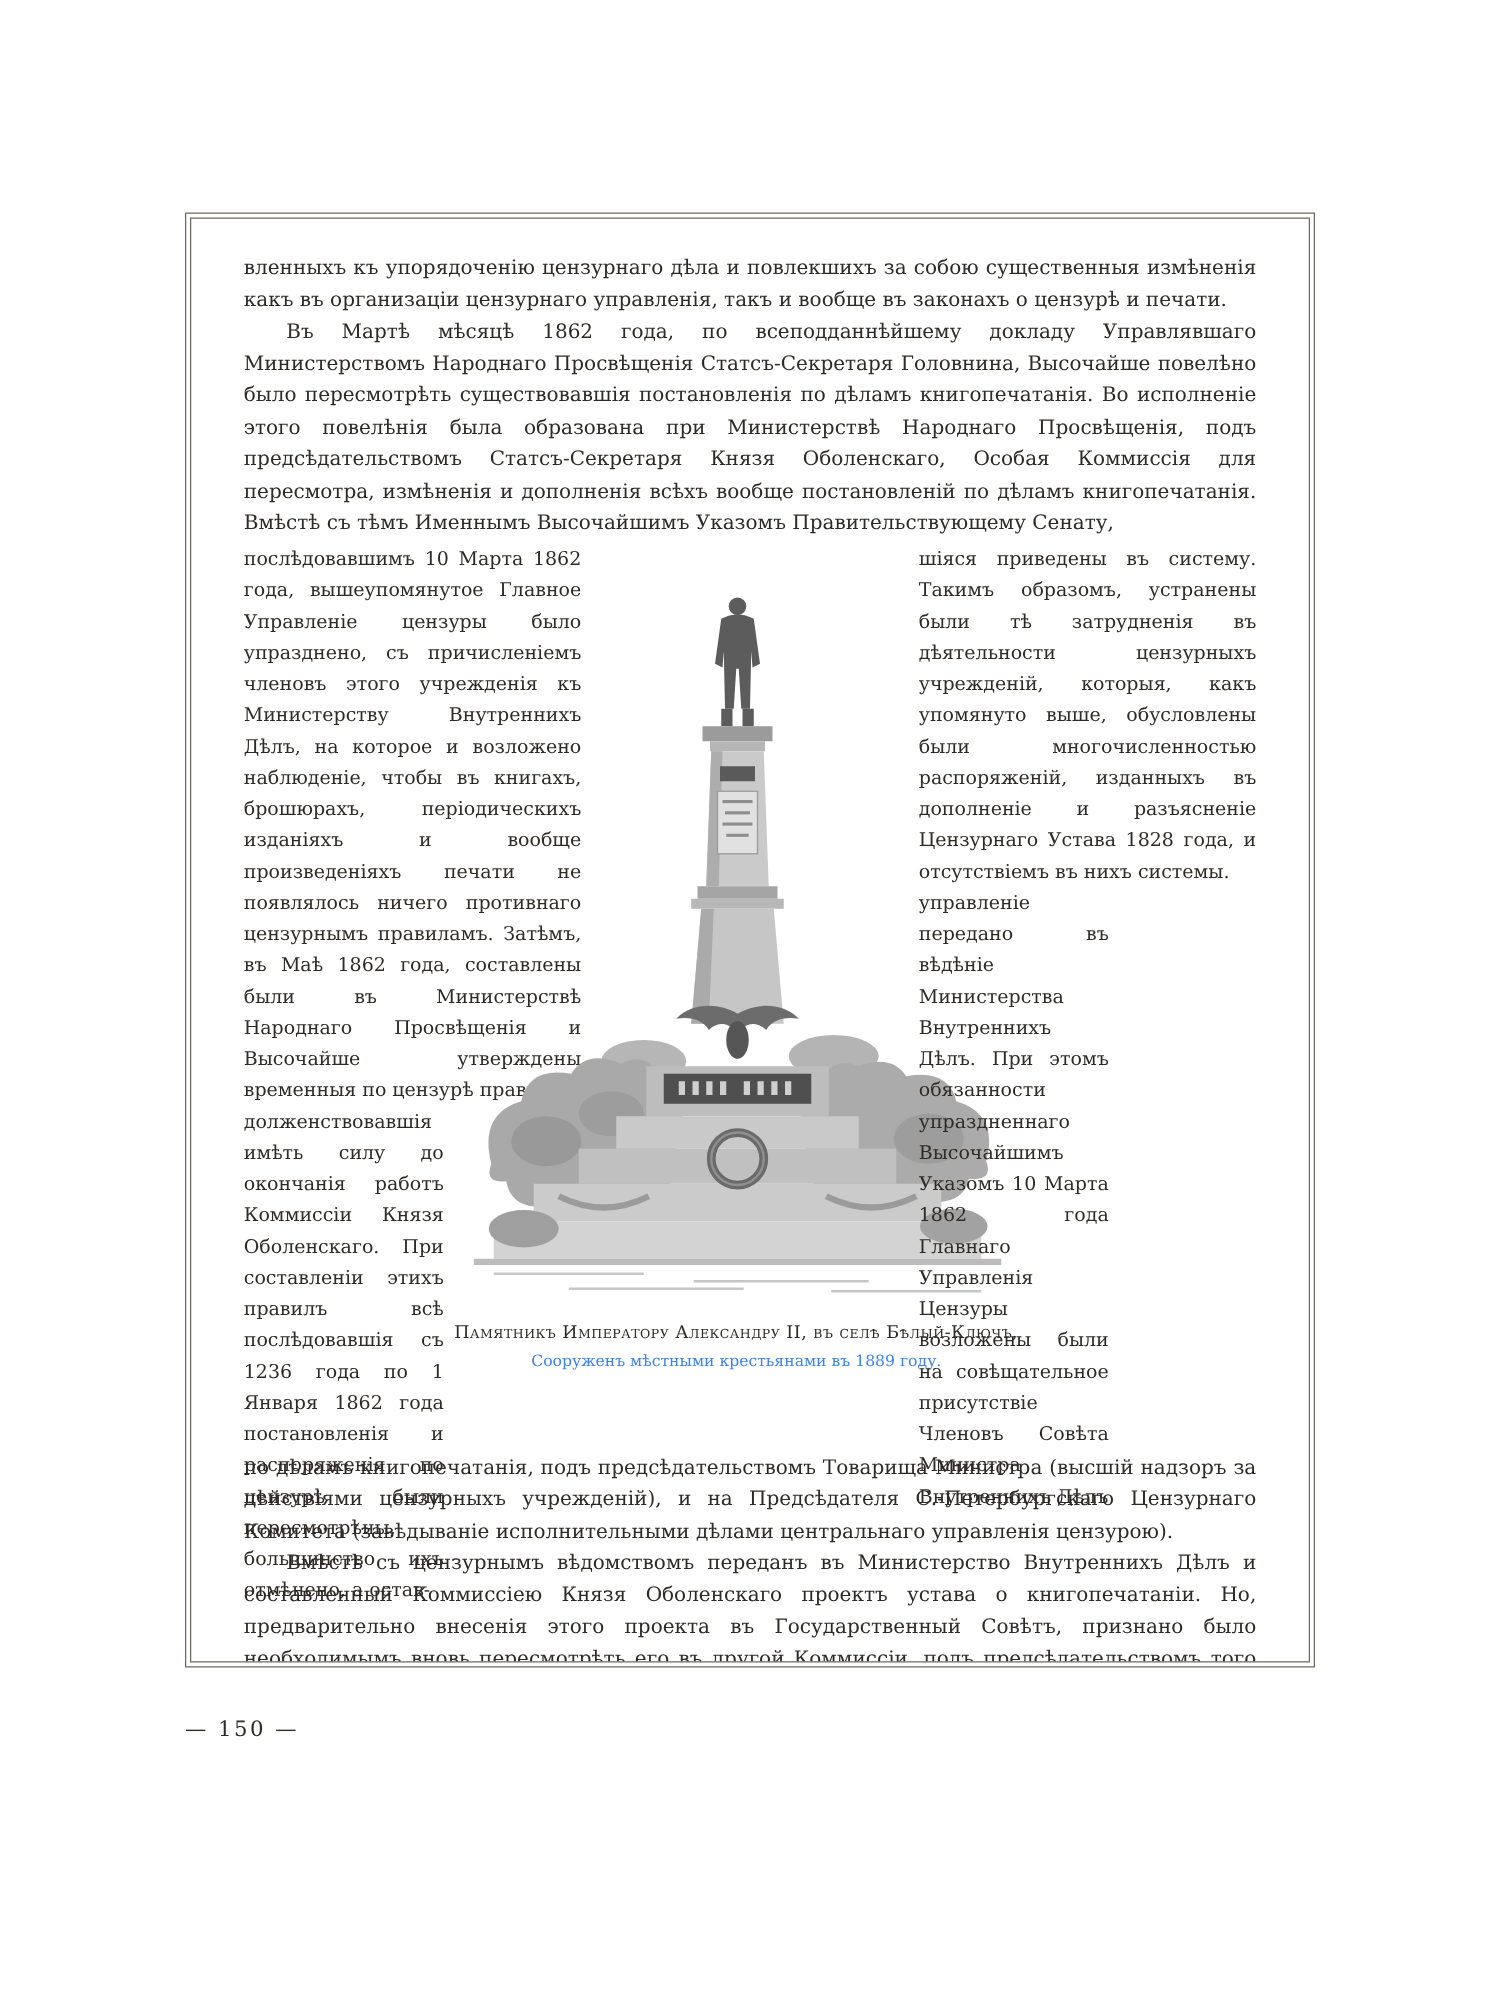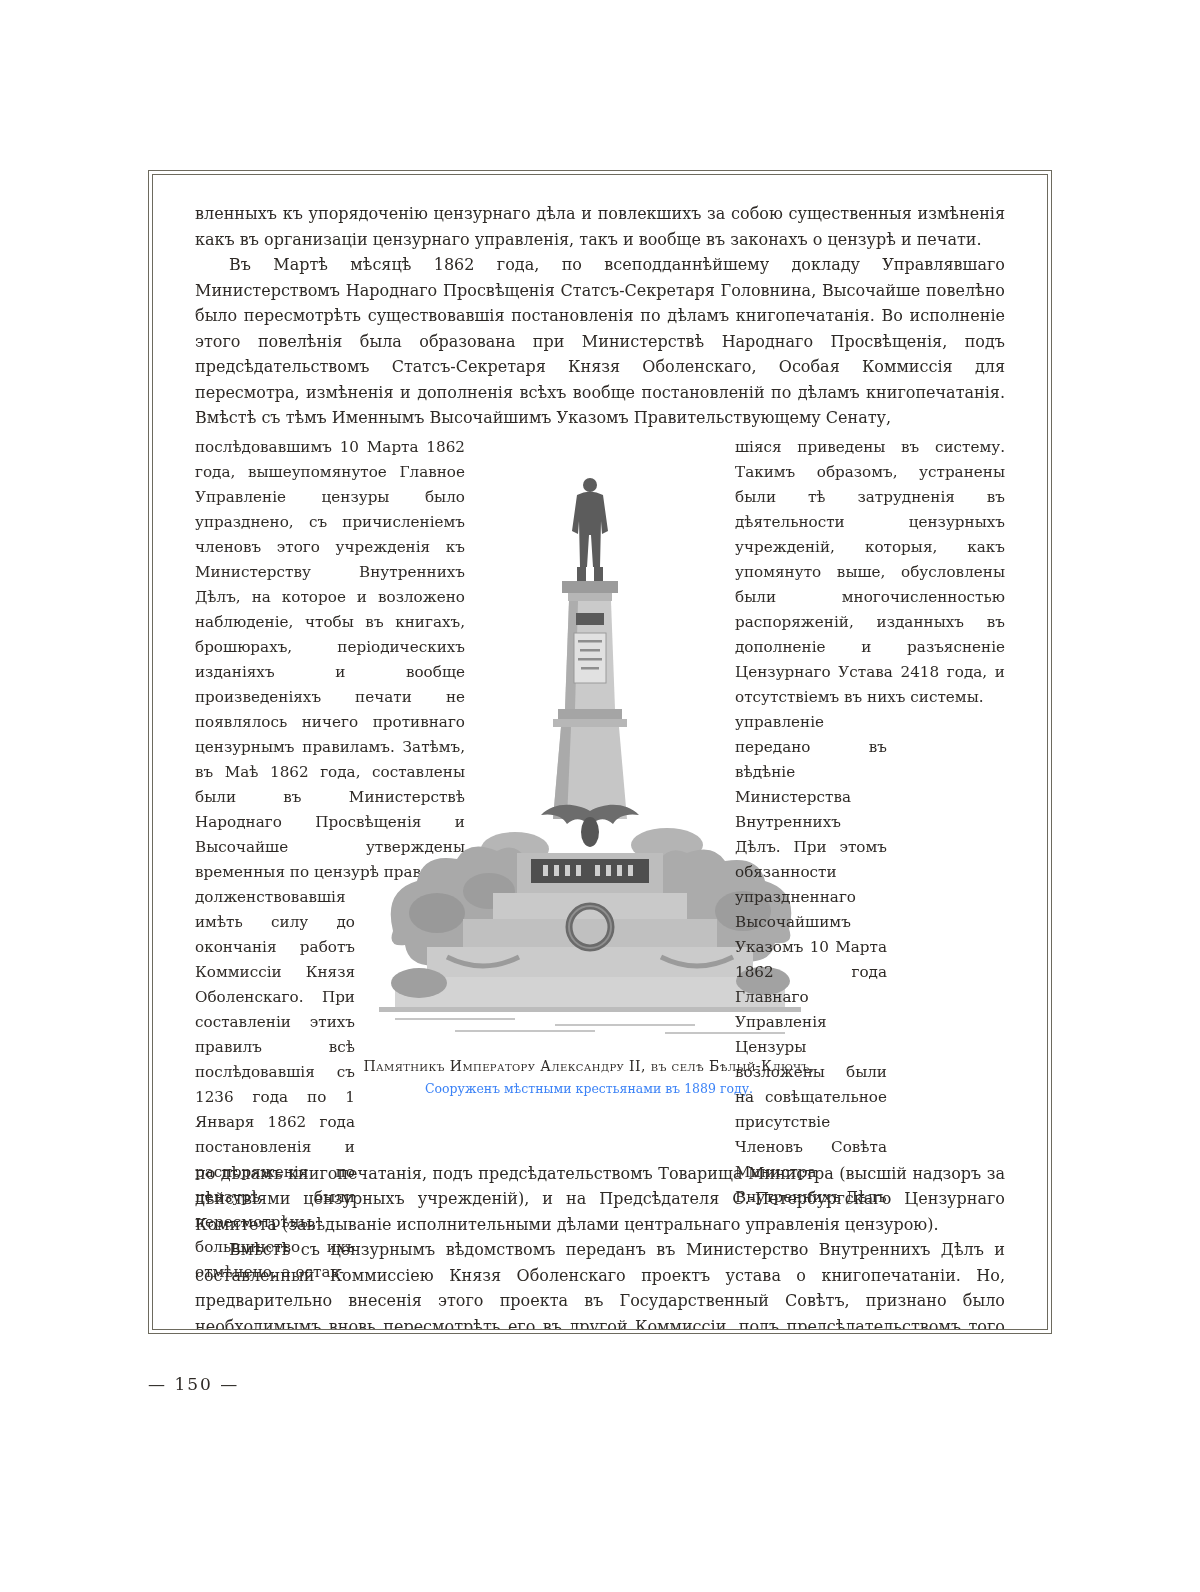--- a/index.html
+++ b/index.html
@@ -120,21 +120,21 @@
             </g>
           </svg>
         </div>
 
         <div class="caption">
           <div class="cap-sc">Памятникъ Императору Александру II, въ селѣ Бѣлый-Ключъ,</div>
           <div class="cap-sm">Сооруженъ мѣстными крестьянами въ 1889 году.</div>
         </div>
 
         <div class="col-right">
-          <p>шіяся приведены въ систему. Такимъ образомъ, устранены были тѣ затрудненія въ дѣятельности цензурныхъ учрежденій, которыя, какъ упомянуто выше, обусловлены были многочисленностью распоряженій, изданныхъ въ дополненіе и разъясненіе Цензурнаго Устава 2418 года, и отсутствіемъ въ нихъ системы.</p>
+          <p>шіяся приведены въ систему. Такимъ образомъ, устранены были тѣ затрудненія въ дѣятельности цензурныхъ учрежденій, которыя, какъ упомянуто выше, обусловлены были многочисленностью распоряженій, изданныхъ въ дополненіе и разъясненіе Цензурнаго Устава 1828 года, и отсутствіемъ въ нихъ системы.</p>
           <p class="narrow-r">управленіе передано въ вѣдѣніе Министерства Внутреннихъ Дѣлъ. При этомъ обязанности упраздненнаго Высочайшимъ Указомъ 10 Марта 1862 года Главнаго Управленія Цензуры возложены были на совѣщательное присутствіе Членовъ Совѣта Министра Внутреннихъ Дѣлъ</p>
         </div>
 
       </div>
 
       <p class="fw">по дѣламъ книгопечатанія, подъ предсѣдательствомъ Товарища Министра (высшій надзоръ за дѣйствіями цензурныхъ учрежденій), и на Предсѣдателя С.-Петербургскаго Цензурнаго Комитета (завѣдываніе исполнительными дѣлами центральнаго управленія цензурою).</p>
       <p class="fw ind">Вмѣстѣ съ цензурнымъ вѣдомствомъ переданъ въ Министерство Внутреннихъ Дѣлъ и составленный Коммиссіею Князя Оболенскаго проектъ устава о книгопечатаніи. Но, предварительно внесенія этого проекта въ Государственный Совѣтъ, признано было необходимымъ вновь пересмотрѣть его въ другой Коммиссіи, подъ предсѣдательствомъ того же Князя Оболенскаго, при участіи представителей Министерствъ: Внутреннихъ Дѣлъ, Народнаго Просвѣщенія и Юстиціи и II-го Отдѣленія</p>
 
     </div>
   </div>

